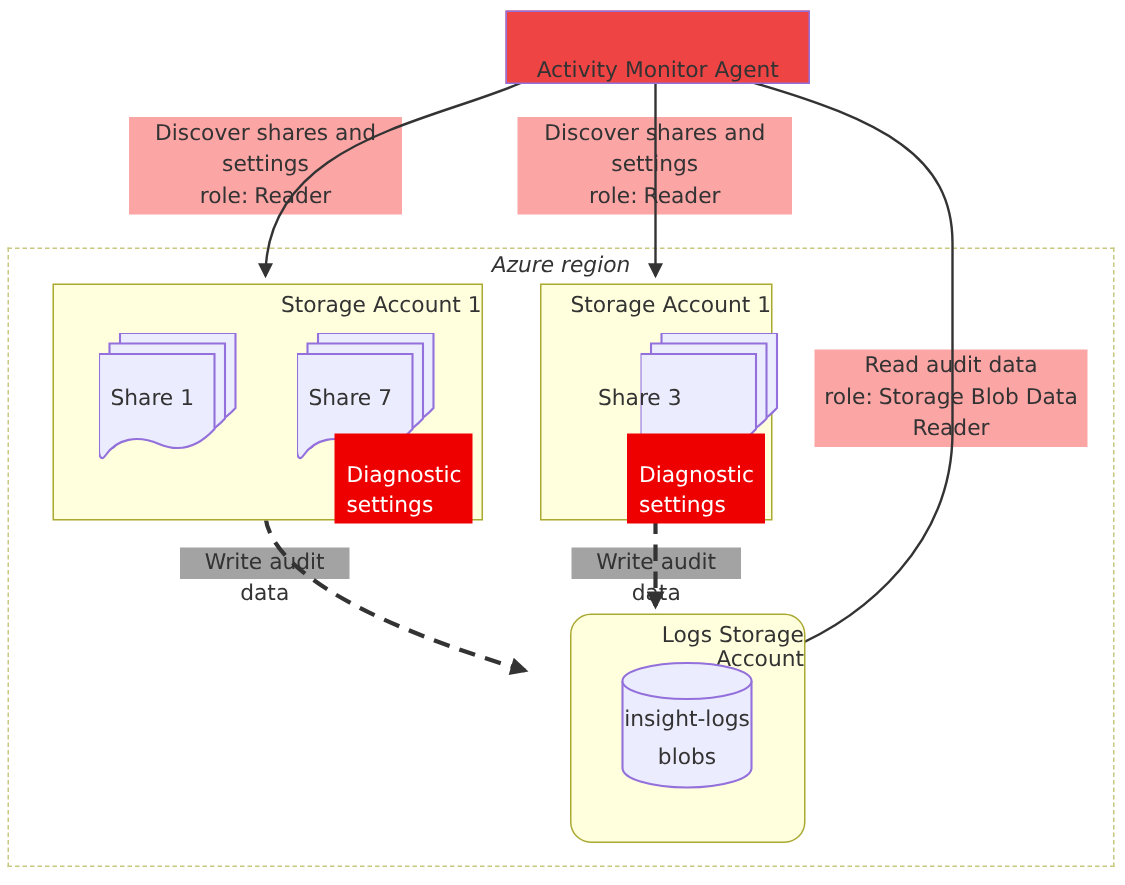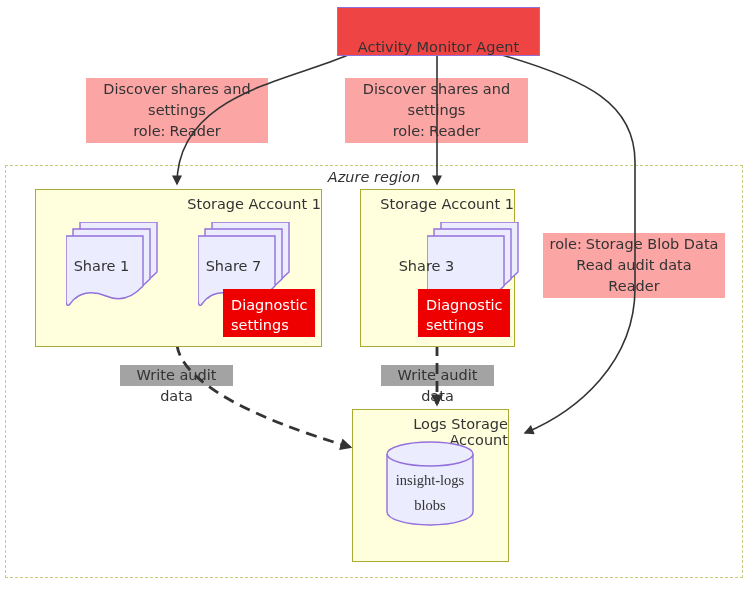--- a/index.html
+++ b/index.html
@@ -18,21 +18,21 @@
   .agent-node{
     background:#ef4444;border:1px solid #9370db;z-index:3;
     display:flex;align-items:flex-end;justify-content:center;
   }
   .account{background:#ffffde;border:1px solid #aaaa33;z-index:3;}
   .account-title{position:absolute;left:0;top:6px;width:100%;text-align:right;}
   .share{z-index:4;}
   .share-label{position:absolute;left:0;top:36px;width:71px;text-align:center;}
   .badge{
     background:#ee0000;color:#ffffff;z-index:5;
-    padding:6px 2px 1px 8px;line-height:20px;text-align:left;
+    padding:18px 2px 1px 8px;line-height:20px;text-align:left;
   }
   .note{
     background:#fca5a5;text-align:center;line-height:21px;z-index:1;
     padding-top:1px;
   }
   .note b{font-weight:400;}
   .note .blocky{display:block;}
   .role-prefix{margin-right:4px;}
   .wnote{
     background:#a3a3a3;text-align:center;line-height:21px;z-index:1;height:21px;
@@ -53,22 +53,22 @@
     <span class="blocky"><span class="role-prefix">role:</span><b>Reader</b></span>
   </div>
 
   <div class="abs note" style="left:345px;top:78px;width:183px;height:64px;">
     <span class="blocky">Discover shares and</span>
     <span class="blocky">settings</span>
     <span class="blocky"><span class="role-prefix">role:</span><b>Reader</b></span>
   </div>
 
   <div class="abs note" style="left:543px;top:233px;width:182px;height:64px;">
+    <span class="blocky">Read audit data</span>
     <span class="blocky"><span class="role-prefix">role:</span><b>Storage Blob Data</b></span>
-    <span class="blocky">Read audit data</span>
     <b class="blocky">Reader</b>
   </div>
 
   <div class="abs wnote" style="left:120px;top:365px;width:113px;">Write audit data</div>
   <div class="abs wnote" style="left:381px;top:365px;width:113px;">Write audit data</div>
 
   <svg class="abs connectors" style="left:0;top:0;" width="750" height="590" viewBox="0 0 750 590">
     <defs>
       <marker id="arrow" viewBox="0 0 10 10" refX="8.5" refY="5" markerWidth="11" markerHeight="10" orient="auto" markerUnits="userSpaceOnUse">
         <path d="M0,0 L10,5 L0,10 Z" fill="#333333"></path>
@@ -89,27 +89,27 @@
   </div>
 
   <div class="abs account" style="left:35px;top:189px;width:285px;height:156px;">
     <div class="account-title">Storage Account 1</div>
   </div>
 
   <div class="abs account" style="left:360px;top:189px;width:153px;height:156px;">
     <div class="account-title">Storage Account 1</div>
   </div>
 
-  <div class="abs account" style="left:352px;top:409px;width:155px;height:151px;">
+  <div class="abs account" style="left:380px;top:409px;width:155px;height:151px;border-radius:14px;">
     <div class="account-title">Logs Storage Account</div>
     <svg class="abs" style="left:32px;top:30px;" width="90" height="88" viewBox="0 0 90 88">
       <path d="M2,14 V72 A43,13 0 0 0 88,72 V14" fill="#ececff" stroke="#9370db" stroke-width="1.4"></path>
       <ellipse cx="45" cy="14" rx="43" ry="12" fill="#ececff" stroke="#9370db" stroke-width="1.4"></ellipse>
     </svg>
-    <div class="abs db-text" style="left:32px;top:58px;width:90px;font-family:Liberation Serif, serif;">
+    <div class="abs db-text" style="left:32px;top:58px;width:90px;">
       <span class="blocky" style="display:block;">insight-logs</span>
       <span class="blocky" style="display:block;">blobs</span>
     </div>
   </div>
 
   <div class="abs share" style="left:66px;top:222px;width:93px;height:92px;">
     <svg width="93" height="92" viewBox="0 0 93 92">
       <g fill="#ececff" stroke="#9370db" stroke-width="1.4">
         <path transform="translate(14,0)" d="M0,0 H77 V50 C66,62 54,66 40,60 C26,54 12,56 4,68 C2,71 0,69 0,64 Z"></path>
         <path transform="translate(7,7)" d="M0,0 H77 V50 C66,62 54,66 40,60 C26,54 12,56 4,68 C2,71 0,69 0,64 Z"></path>

